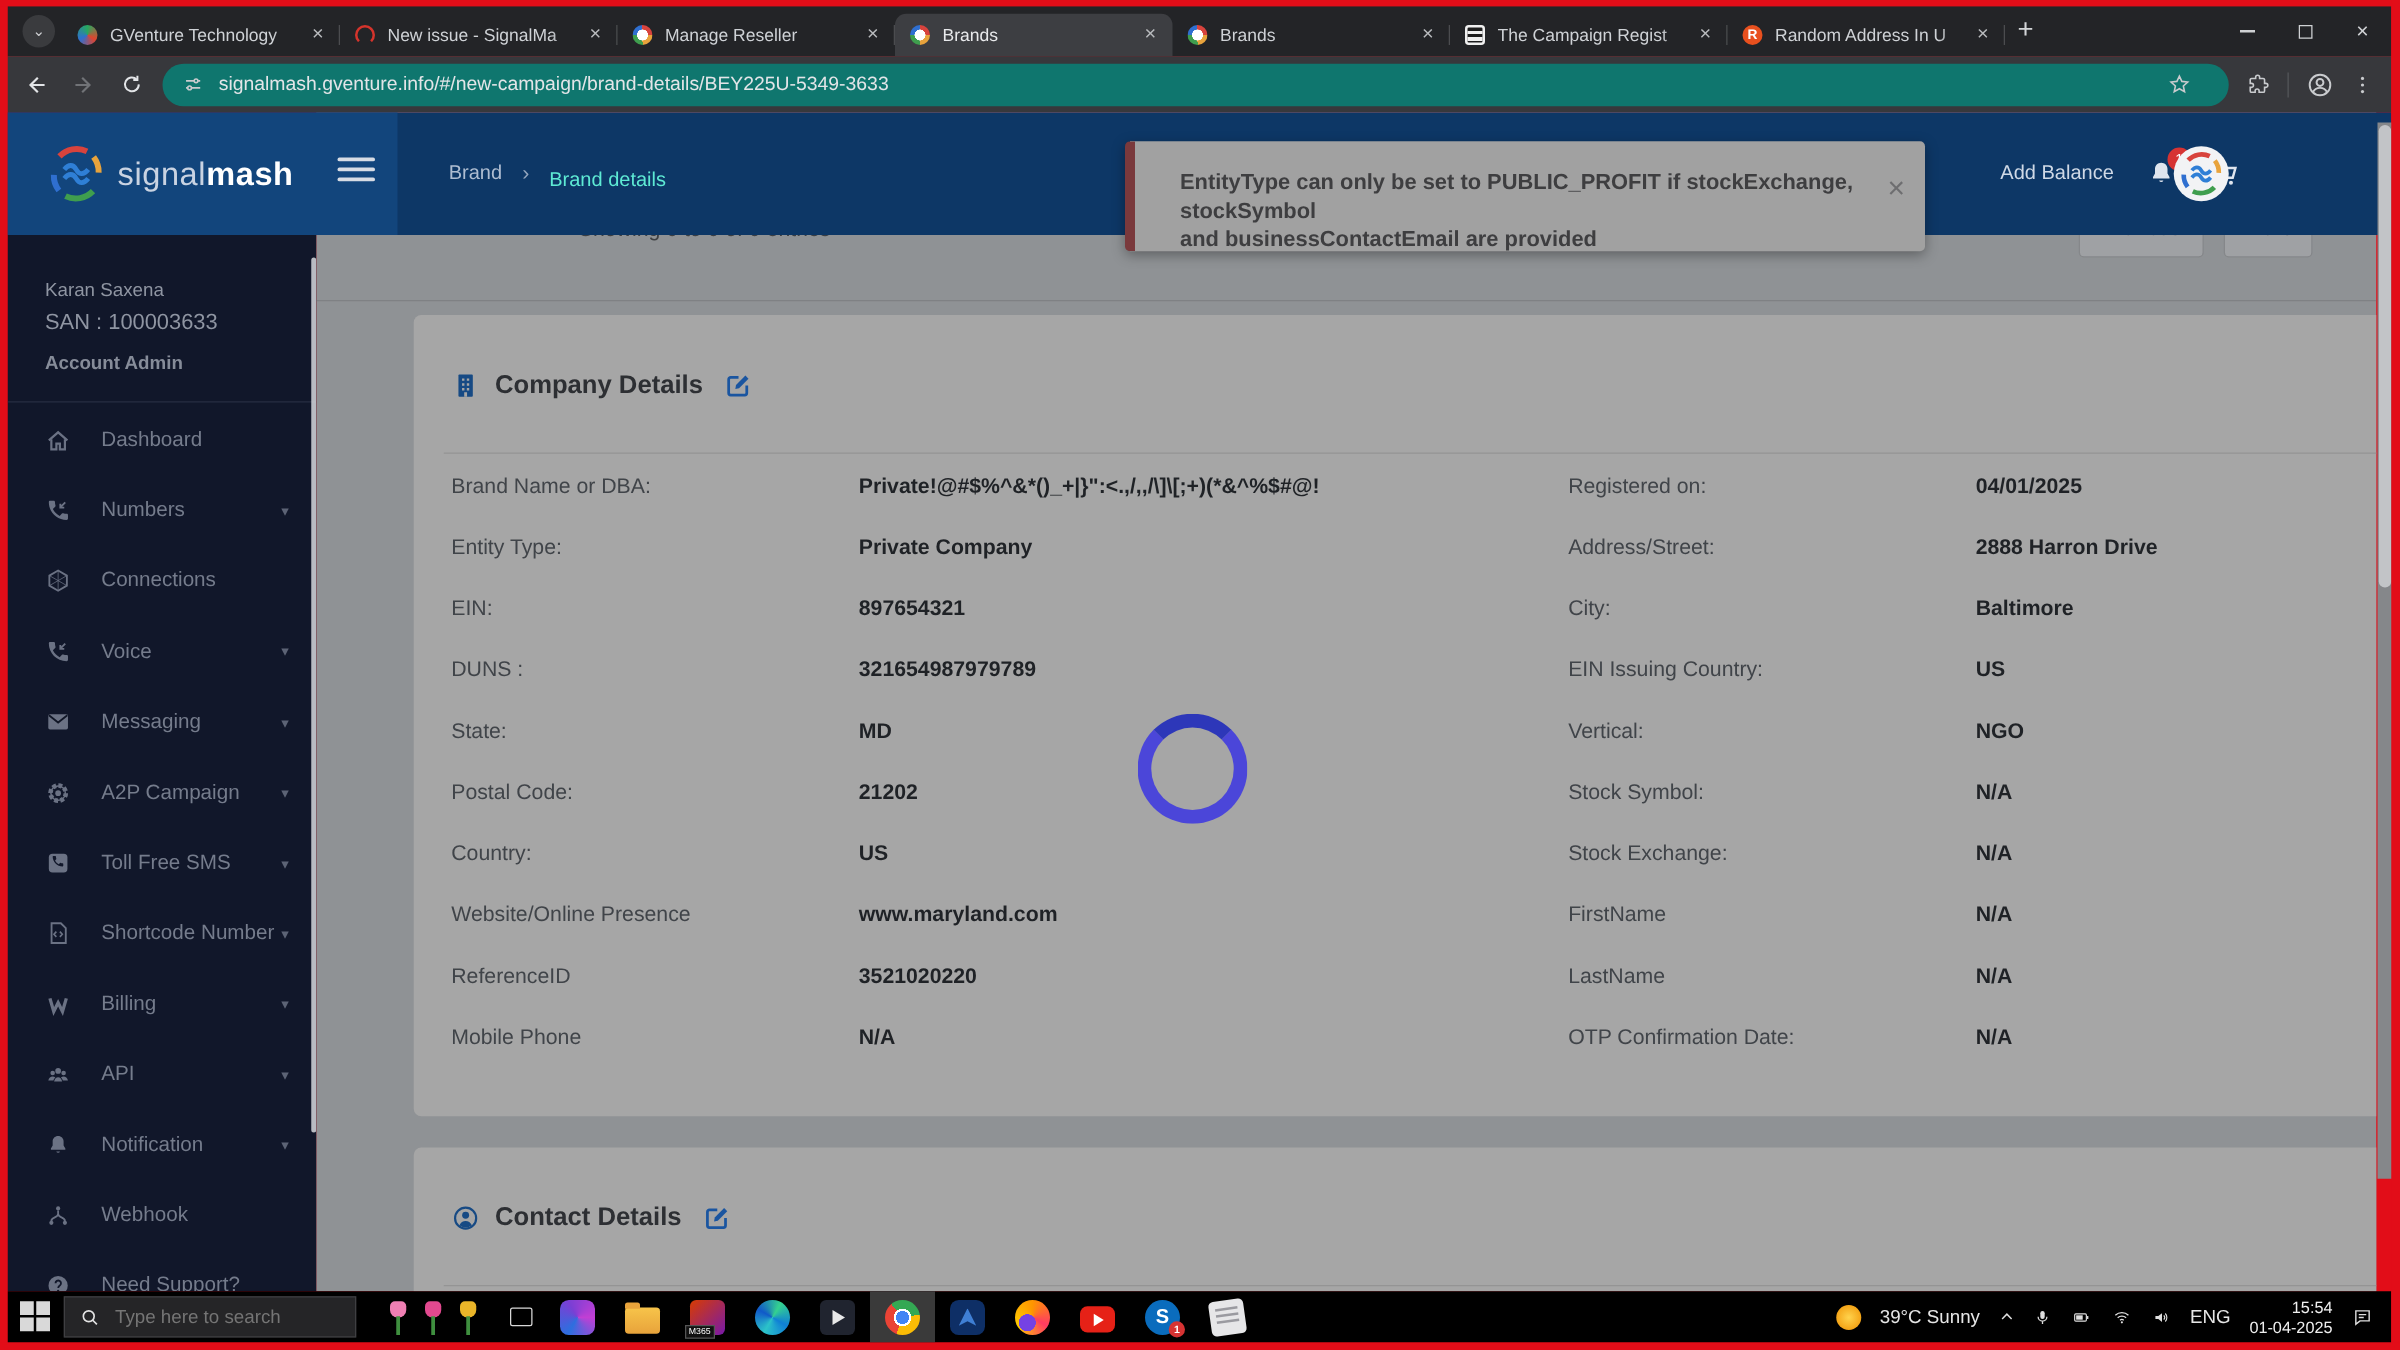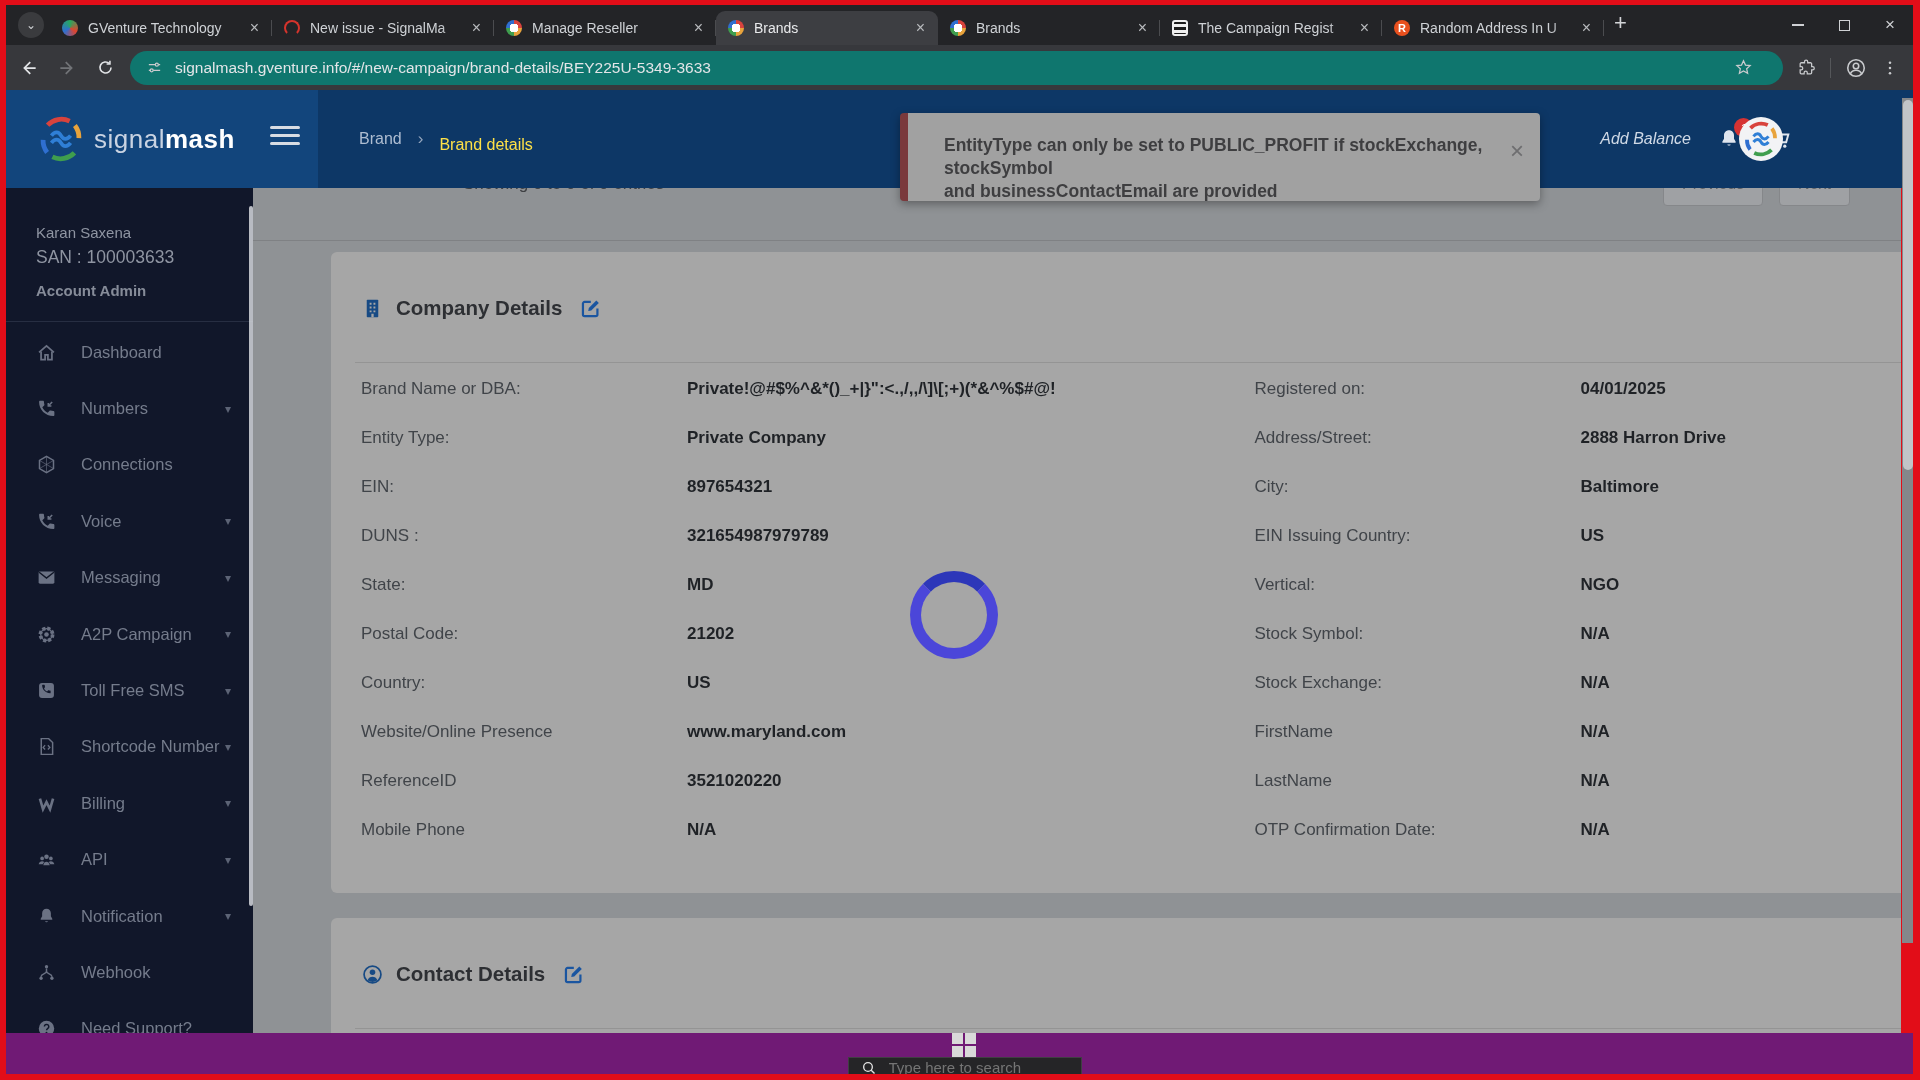--- a/index.html
+++ b/index.html
@@ -32,22 +32,22 @@
   
   .apphead{left:6px;top:90px;width:1907px;height:98px;background:#0d3766;z-index:20;display:flex;align-items:center;}
   .logoblock{position:absolute;left:0;top:0;width:312px;height:98px;background:#12457c;display:flex;align-items:center;}
   .smcirc{width:46px;height:46px;margin-left:32px;}
   .logotext{margin-left:10px;font-size:26px;color:#c9d3e2;font-weight:300;letter-spacing:.5px;}
   .logotext b{color:#fff;font-weight:700;}
   .burger{position:absolute;left:264px;top:36px;width:30px;}
   .burger i{display:block;height:3px;background:#d7dce4;margin-bottom:5px;border-radius:2px;}
   .crumbs{position:absolute;left:353px;top:0;height:98px;display:flex;align-items:center;font-size:16px;color:#aebdd1;}
   .crumbs .sep{margin:0 16px;font-size:17px;color:#93a5bd;}
-  .crumbs .cur{color:#fde047;margin-top:12px;}
-  .head-right{position:absolute;right:120px;top:0;height:98px;display:flex;align-items:center;gap:26px;font-style:italic;}
+  .crumbs .cur{color:#5eead4;margin-top:12px;}
+  .head-right{position:absolute;right:120px;top:0;height:98px;display:flex;align-items:center;gap:26px;}
   .addbal{color:#cfd9e6;font-size:16px;}
   .bellwrap{position:relative;color:#dfe5ee;}
   .badge{position:absolute;top:-9px;right:-12px;min-width:19px;height:19px;border-radius:10px;background:#d63333;color:#fff;font-size:11.5px;display:flex;align-items:center;justify-content:center;padding:0 4px;}
   .cartic{color:#dfe5ee;}
   .avatar{position:absolute;right:130px;top:27px;width:44px;height:44px;background:#f2f3f5;border-radius:50%;display:flex;align-items:center;justify-content:center;}
 
   
   .sidebar{left:6px;top:188px;width:247px;height:845px;background:#11172a;z-index:15;overflow:hidden;}
   .userblk{padding:36px 0 0 30px;color:#8f95a2;}
   .uname{font-size:15px;}
@@ -83,21 +83,21 @@
   @keyframes spin{to{transform:rotate(360deg)}}
   .pg-scroll{position:absolute;right:6px;top:98px;width:12px;height:845px;background:#85878a;z-index:25;}
   .pg-thumb{position:absolute;left:1px;top:2px;width:10px;height:370px;background:#c2c4c7;border-radius:5px;}
 
   
   .toast{left:900px;top:113px;width:640px;height:88px;background:#a1a1a1;border-left:8px solid #7a393c;border-radius:4px;z-index:40;box-shadow:0 3px 10px rgba(0,0,0,.35);}
   .toast .tmsg{position:absolute;left:36px;top:21px;color:#3e3e40;font-size:17.5px;font-weight:700;line-height:23px;}
   .toast .tx{position:absolute;right:16px;top:26px;color:#6e6e70;font-size:24px;line-height:24px;}
 
   
-  .taskbar{left:6px;top:1033px;width:1907px;height:41px;background:#701a75;z-index:30;display:flex;align-items:center;flex-direction:column;}
+  .taskbar{left:6px;top:1033px;width:1907px;height:41px;background:#000000;z-index:30;display:flex;align-items:center;}
   .startic{width:25px;height:25px;margin-left:10px;display:grid;grid-template-columns:11px 11px;grid-template-rows:11px 11px;gap:2px;}
   .startic i{background:#d9d9d9;}
   .tsearch{width:234px;height:33px;margin-left:10px;background:#252527;border:1px solid #3f3f42;display:flex;align-items:center;color:#b9b9b9;}
   .tsearch svg{margin:0 10px 0 12px;color:#e3e3e3;}
   .tsearch input{background:transparent;border:0;outline:0;color:#b9b9b9;font-size:15px;width:170px;}
   .tulips{display:flex;gap:13px;margin-left:26px;align-items:flex-end;height:30px;}
   .tulip{width:15px;height:28px;position:relative;}
   .tulip:before{content:"";position:absolute;left:1px;top:0;width:13px;height:13px;border-radius:4px 4px 6px 6px;background:var(--c);}
   .tulip:after{content:"";position:absolute;left:6px;top:12px;width:2.5px;height:15px;background:#3f8f3f;}
   .taskview{width:18px;height:15px;border:1.6px solid #d9d9d9;border-radius:2px;margin-left:26px;position:relative;}

